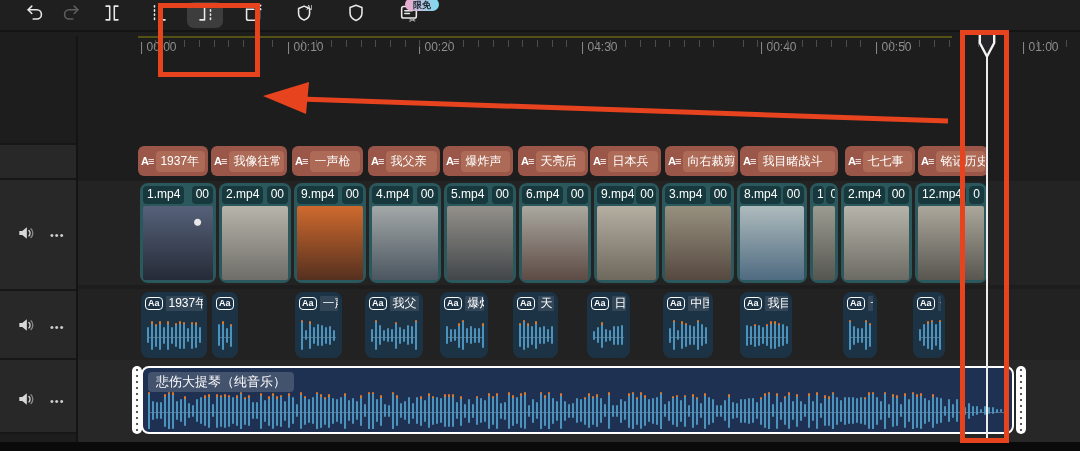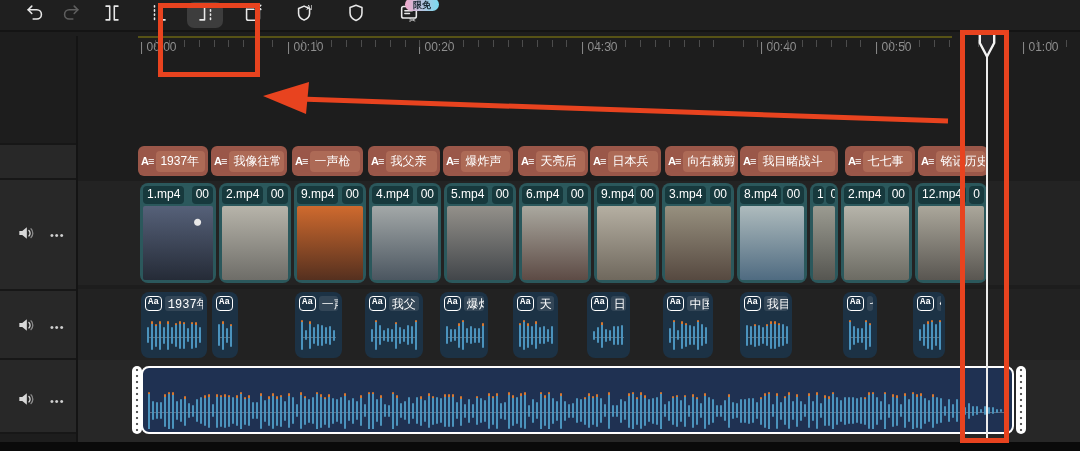--- a/index.html
+++ b/index.html
@@ -48,21 +48,21 @@
   
   .vclip{position:absolute;top:183px;height:100px;border-radius:8px;background:var(--video-clip,#2b585c);
          box-sizing:border-box;padding:3px;display:flex;flex-direction:column;gap:2px;overflow:hidden;}
   .vhead{display:flex;justify-content:space-between;gap:2px;height:18px;overflow:hidden;}
   .vname,.vdur{background:#17393d;border-radius:4px;padding:1px 4px;font-size:12px;color:#fff;white-space:nowrap;overflow:hidden;}
   .vthumb{flex:1 1 auto;border-radius:2px;}
 
   
   .aclip{position:absolute;top:292px;height:66px;border-radius:8px;background:var(--audio-clip,#1c3245);
          box-sizing:border-box;padding:4px;overflow:hidden;}
-  .ahead{display:flex;gap:3px;height:15px;overflow:hidden;font-family:Liberation Mono, monospace;}
+  .ahead{display:flex;align-items:center;gap:3px;height:15px;overflow:hidden;}
   .aa-ico{border:1.5px solid #fff;border-radius:4px;font-size:9px;font-weight:bold;color:#fff;padding:0 2px;line-height:11px;flex:0 0 auto;}
   .a-label{font-size:12px;color:#fff;background:rgba(255,255,255,.1);border-radius:3px;padding:0 3px;white-space:nowrap;overflow:hidden;}
   .awave{position:absolute;left:4px;right:4px;top:24px;bottom:4px;}
 
   
   #music-clip{position:absolute;left:141px;top:366px;width:873px;height:68px;border:2px solid #fff;border-radius:8px;
               background:var(--music-bg,#1f3152);box-sizing:border-box;overflow:hidden;}
   #music-label{position:absolute;left:5px;top:4px;background:rgba(255,255,255,.16);border-radius:4px;
                padding:1px 8px;font-size:13px;color:#fff;white-space:nowrap;}
   #music-wave{position:absolute;left:3px;right:3px;top:24px;bottom:3px;}
@@ -609,20 +609,21 @@
             <i class="pk" style="height: 30px;"></i>
             <i style="height: 22px;"></i>
             <i class="pk" style="height: 30px;"></i>
           </div>
         </div>
       </div>
     </div>
 
   <div class="mhandle" style="left:132px"></div>
   <div id="music-clip">
+    <div id="music-label">悲伤大提琴（纯音乐）</div>
     <div id="music-wave">
         <div class="wline"></div>
         <div class="wbars">
           <i class="pk" style="height: 38px;"></i>
           <i style="height: 19px;"></i>
           <i style="height: 17px;"></i>
           <i style="height: 17px;"></i>
           <i class="pk" style="height: 33px;"></i>
           <i class="pk" style="height: 38px;"></i>
           <i class="pk" style="height: 37px;"></i>

